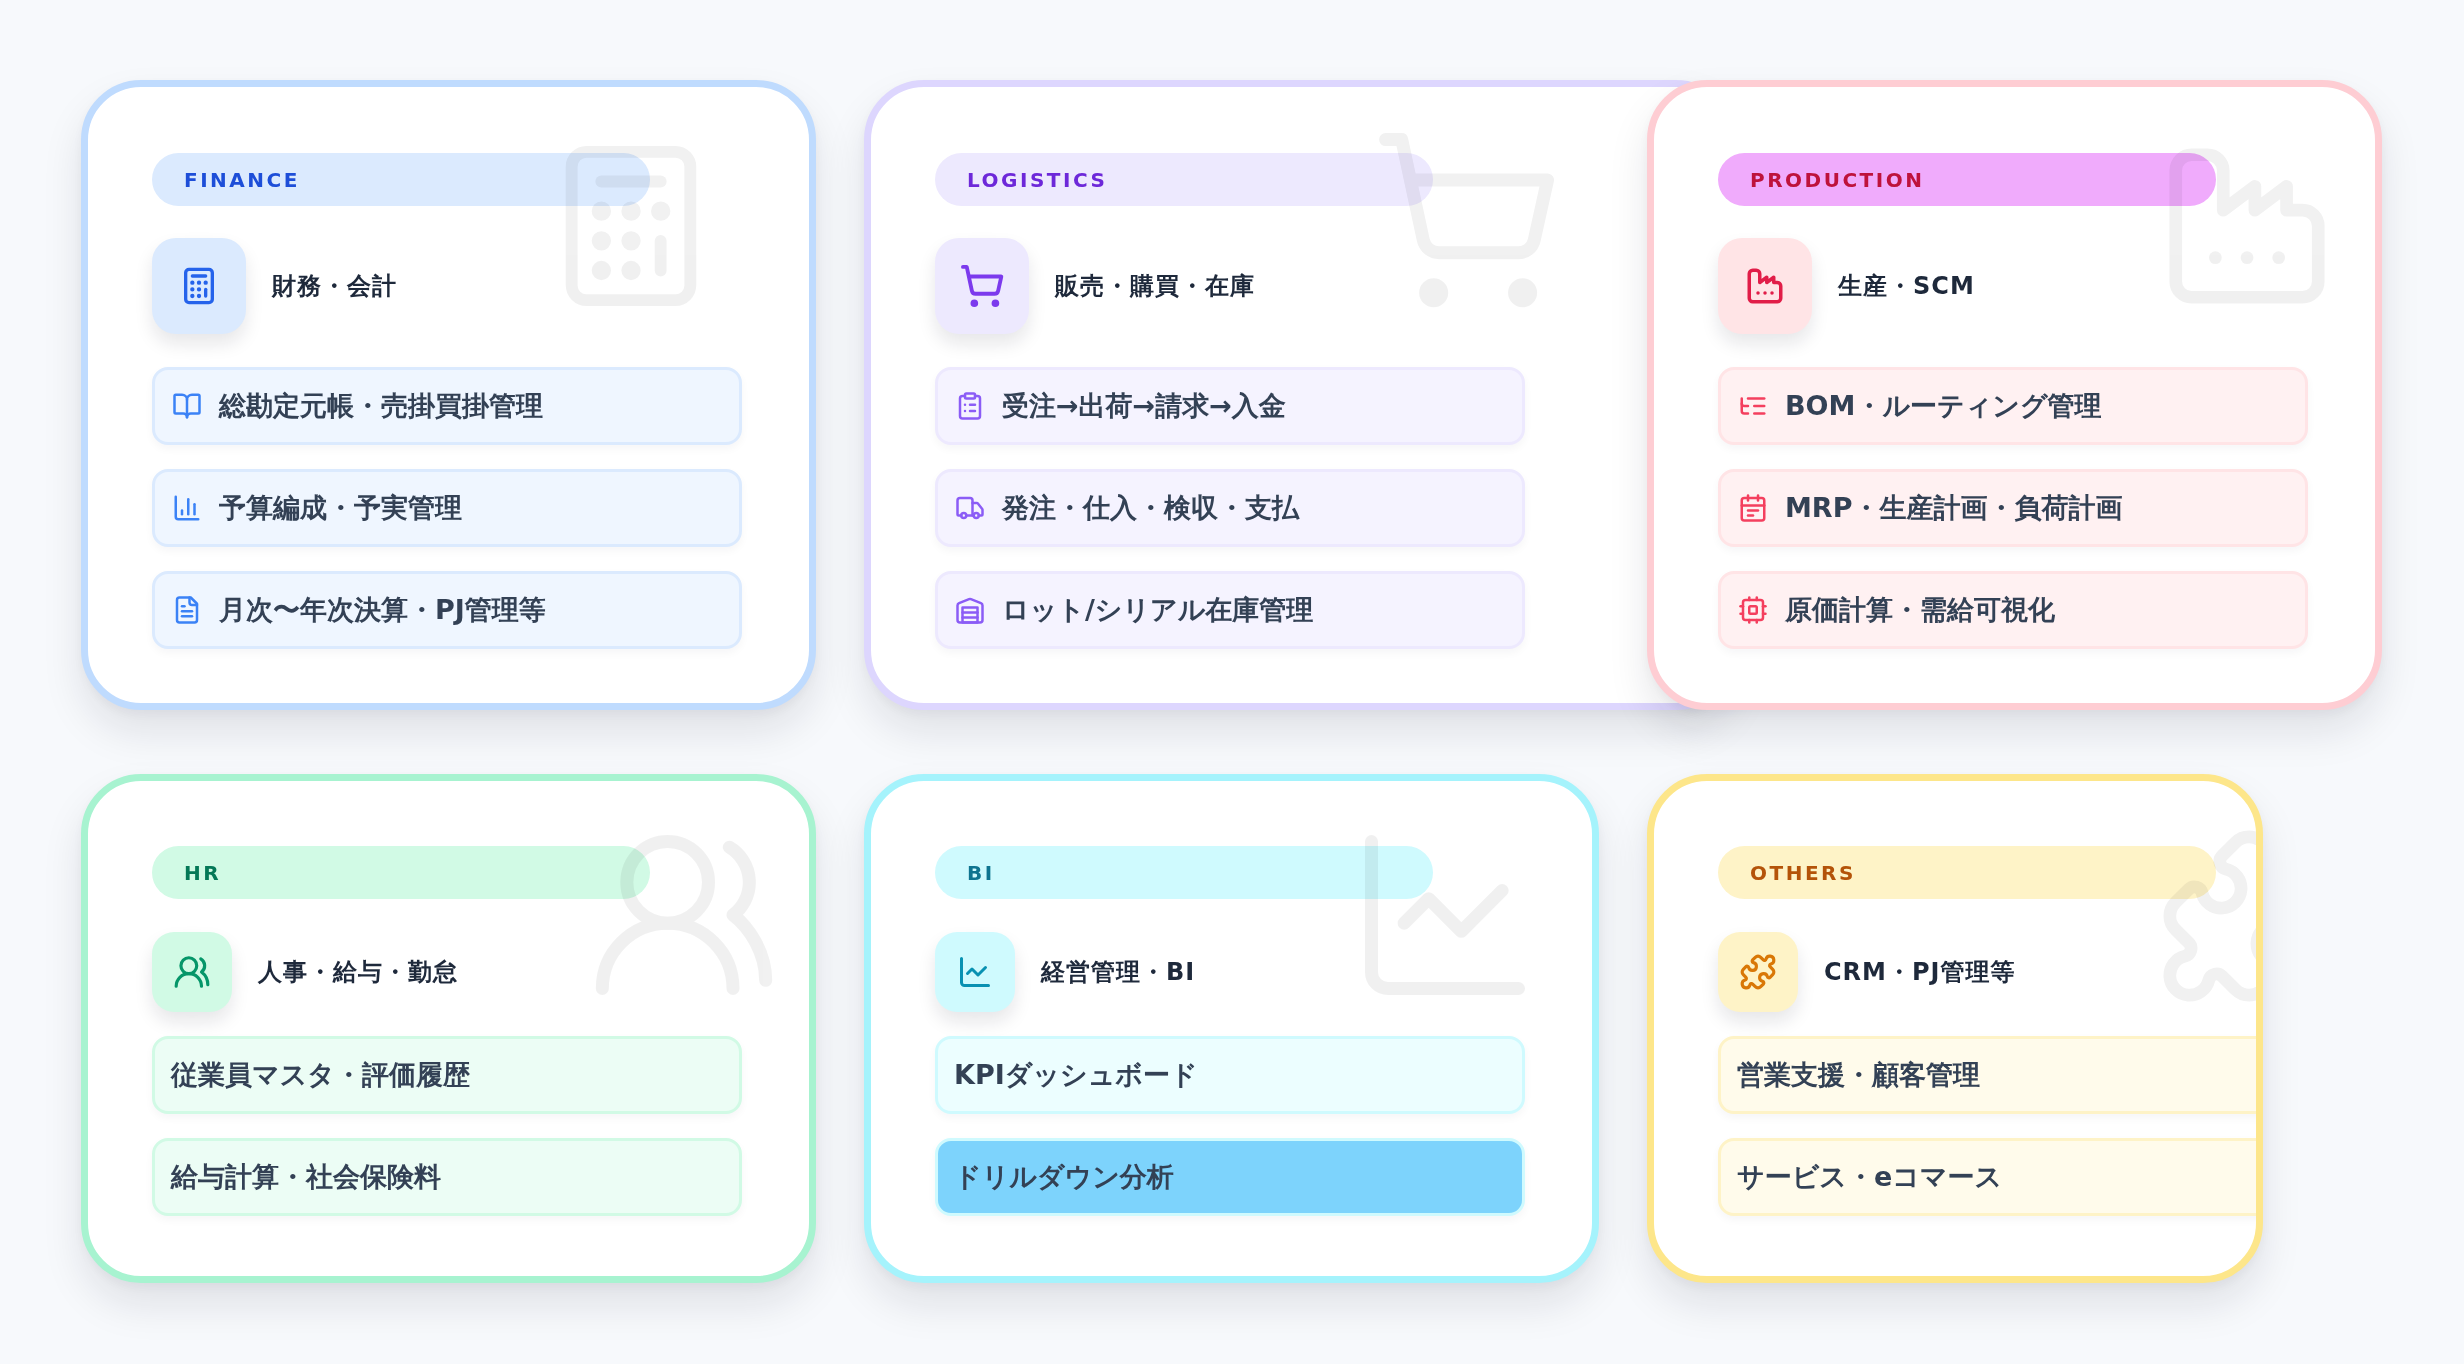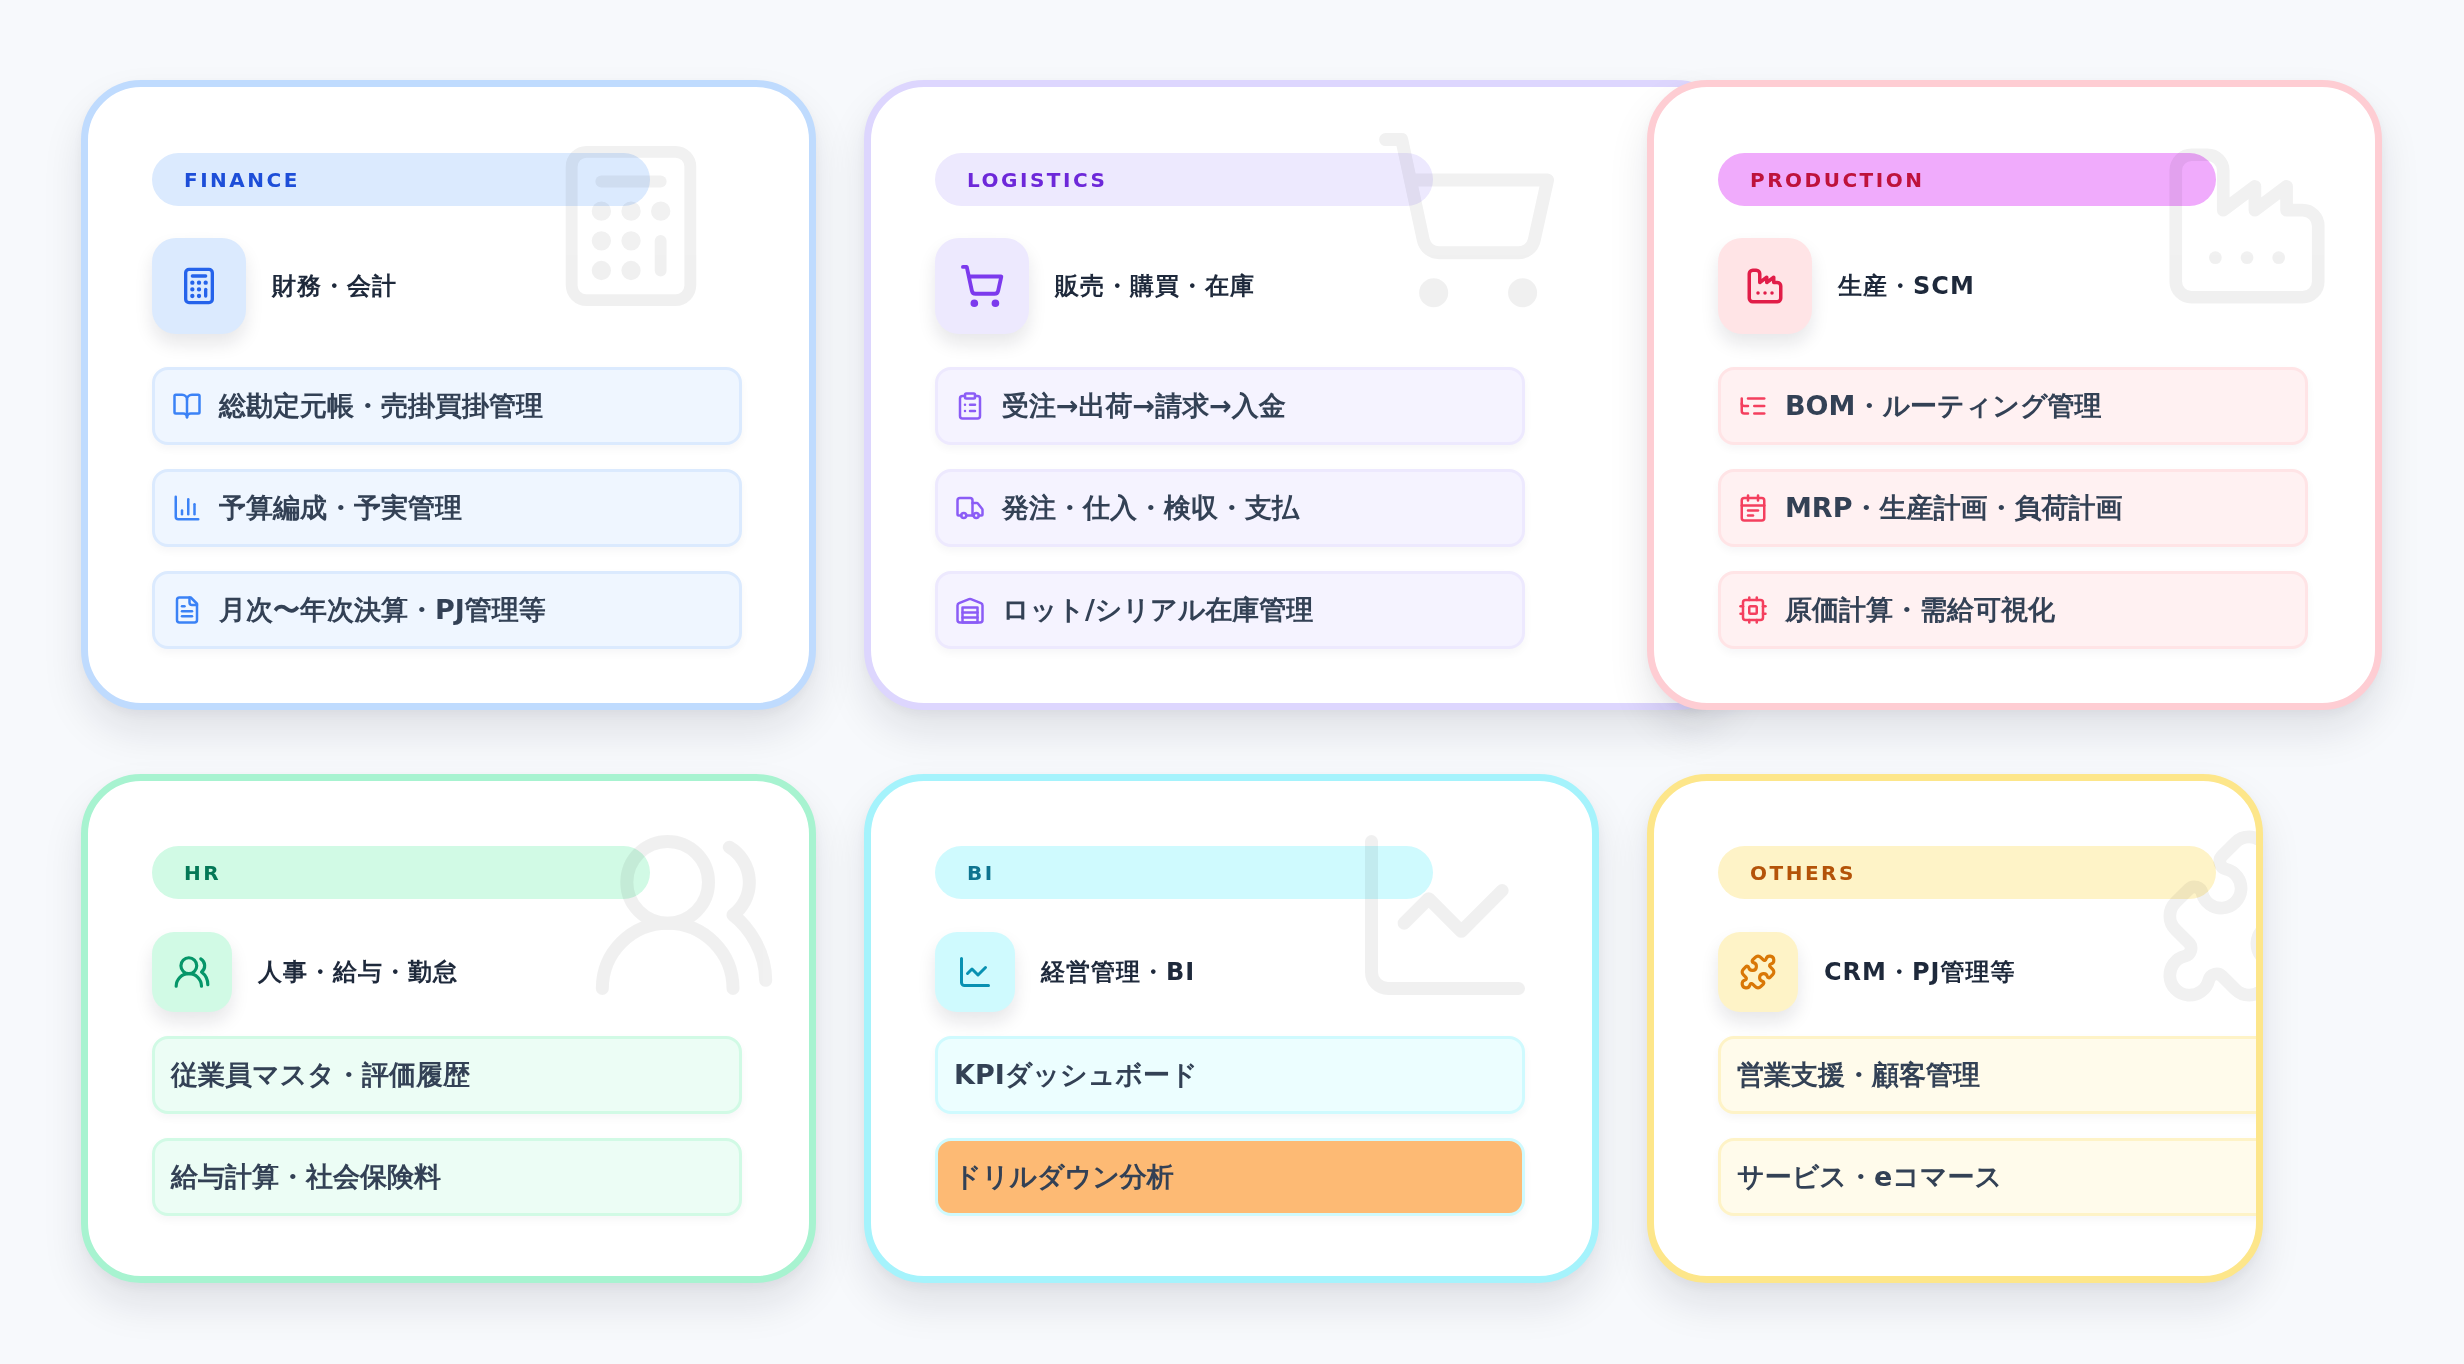--- a/index.html
+++ b/index.html
@@ -323,21 +323,21 @@
             <path d="M3 3v16a2 2 0 0 0 2 2h16"></path>
             <path d="m19 9-5 5-4-4-3 3"></path>
           </svg>
       </div>
       <div class="title" style="margin-left:26px;">経営管理・BI</div>
     </div>
     <div class="items" style="top:255px;">
       <div class="item noicon" style="background:#ecfeff;border-color:#cffafe;">
         <span>KPIダッシュボード</span>
       </div>
-      <div class="item noicon" style="background:#fdba74;border-color:#cffafe;">
+      <div class="item noicon" style="background:#7dd3fc;border-color:#cffafe;">
         <span>ドリルダウン分析</span>
       </div>
     </div>
   </div>
 
   <div class="card" style="left:1647px;top:774px;width:616px;height:509px;border-color:#fde68a;">
     <div class="badge" style="background:#fef3c7;color:#b45309;top:65px;">
       <span>OTHERS</span>
     </div>
     <div class="watermark" style="left:500px;top:40px;width:190px;height:190px;">

